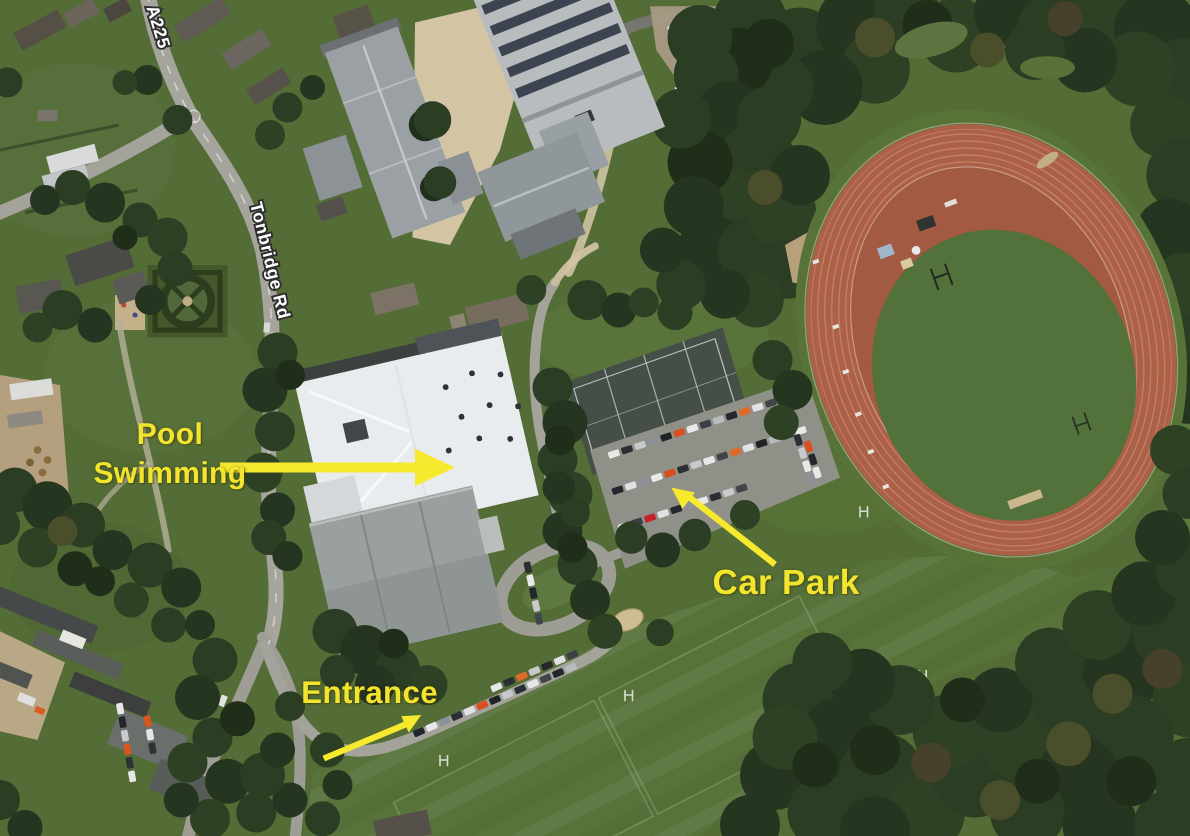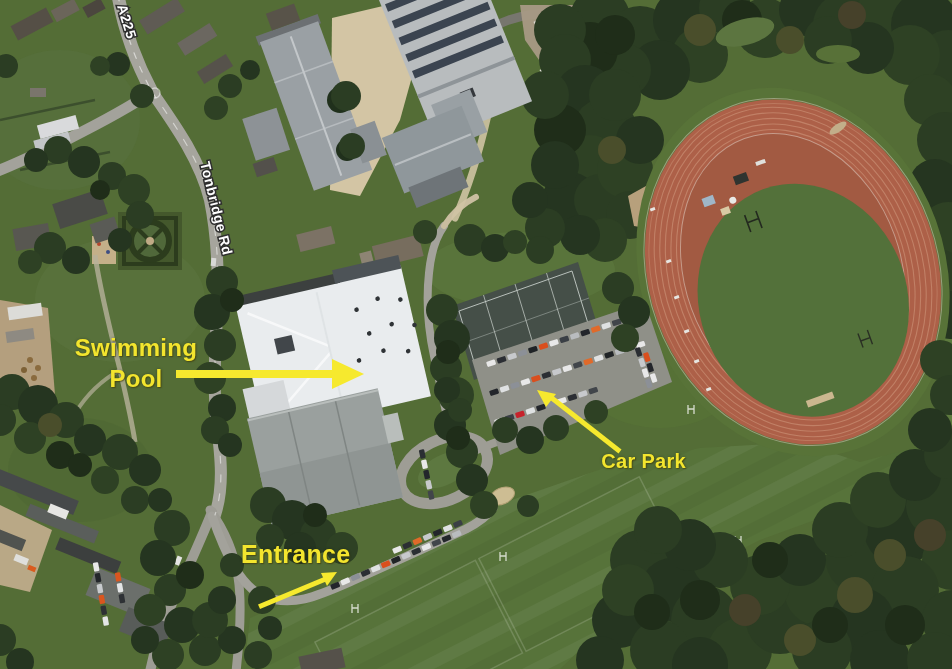--- a/index.html
+++ b/index.html
@@ -8,21 +8,21 @@
     font-family:"Liberation Sans",sans-serif;
     background:#546d36;
   }
   .stage svg{position:absolute;left:0;top:0;display:block;}
   .anno{
     position:absolute;color:#f3e52e;font-weight:700;text-align:center;
     text-shadow:1px 1px 1px rgba(70,60,0,.55),0 0 3px rgba(0,0,0,.3);
     letter-spacing:.3px;white-space:nowrap;
   }
   #anno-swim{left:56px;top:332px;width:160px;font-size:24px;line-height:31px;}
-  #anno-carpark{left:570px;top:450px;width:116px;font-size:20px;text-align:right;}
+  #anno-carpark{left:570px;top:450px;width:116px;font-size:28px;text-align:right;}
   #anno-entrance{left:241px;top:540px;width:102px;font-size:25px;}
   .roadtext{
     font-family:"Liberation Sans",sans-serif;font-size:14px;font-weight:700;
     fill:#ffffff;stroke:#2e2e2e;stroke-width:3px;paint-order:stroke;letter-spacing:.5px;
   }
 </style>
 </head>
 <body>
 
 <div class="stage">
@@ -612,18 +612,18 @@
       <polygon points="537,390 556,394 546,407"></polygon>
     </g>
     <g>
       <path d="M258,604.5 L324,577 L326,581.5 L260,609 Z"></path>
       <polygon points="337,572 327,586 321,573"></polygon>
     </g>
   </g>
 </svg>
 
 <div class="anno" id="anno-swim">
+  <div>Pool</div>
   <div>Swimming</div>
-  <div>Pool</div>
 </div>
 <div class="anno" id="anno-carpark">Car Park</div>
 <div class="anno" id="anno-entrance">Entrance</div>
 </div>
 
 </body></html>

